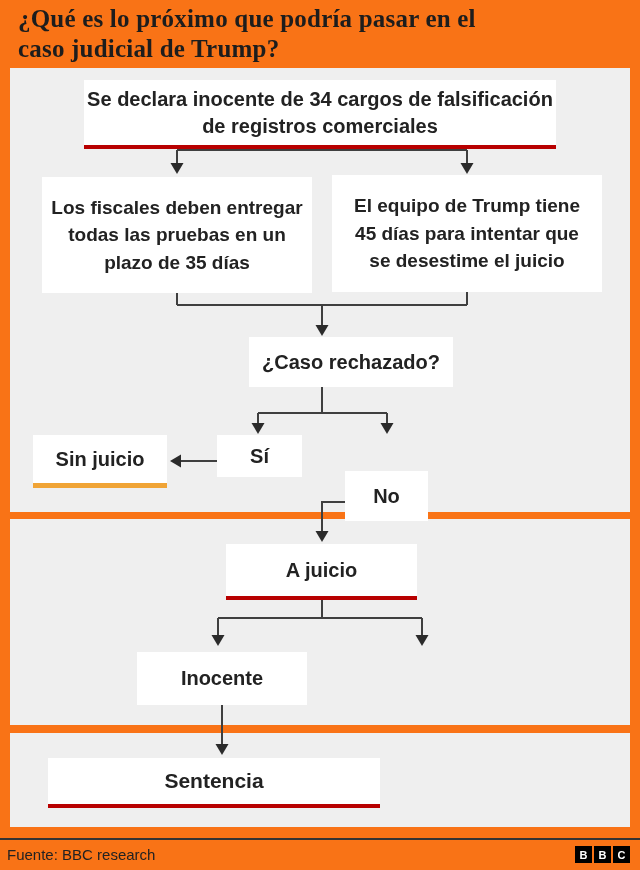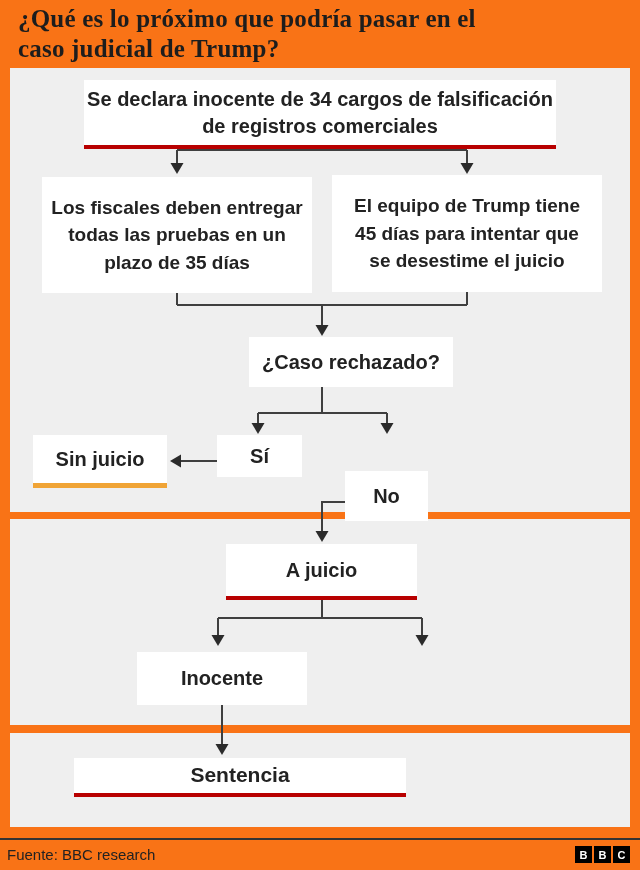--- a/index.html
+++ b/index.html
@@ -52,21 +52,21 @@
   .n-plea{left:84px;top:80px;width:472px;height:69px;font-size:20px;line-height:1.35;}
   .n-prosecutors{left:42px;top:177px;width:270px;height:116px;padding:0 4px;}
   .n-trump{left:332px;top:175px;width:270px;height:117px;padding:0 10px;}
   .n-dismissed{left:217px;top:337px;width:204px;height:50px;font-size:20px;margin-left:32px;}
   .n-notrial{left:33px;top:435px;width:134px;height:53px;font-size:20px;}
   .n-yes{left:217px;top:435px;width:85px;height:42px;font-size:20px;}
   .n-no{left:345px;top:435px;width:83px;height:50px;font-size:20px;margin-top:36px;}
   .n-trial{left:226px;top:544px;width:191px;height:56px;font-size:20px;}
   .n-guilty{left:137px;top:652px;width:170px;height:53px;font-size:20px;}
   .n-innocent{left:323px;top:652px;width:199px;height:53px;font-size:20px;}
-  .n-sentence{left:48px;top:758px;width:332px;height:39px;font-size:21px;margin-left:26px;}
+  .n-sentence{left:48px;top:758px;width:332px;height:50px;font-size:21px;}
   .footer-rule{
     position:absolute;left:0;top:838px;width:640px;height:2px;
     background:#333333;
   }
   .source{
     position:absolute;left:7px;top:846px;
     font-size:15px;color:#222222;font-weight:normal;
   }
   .bbc-logo{
     position:absolute;left:575px;top:846px;

